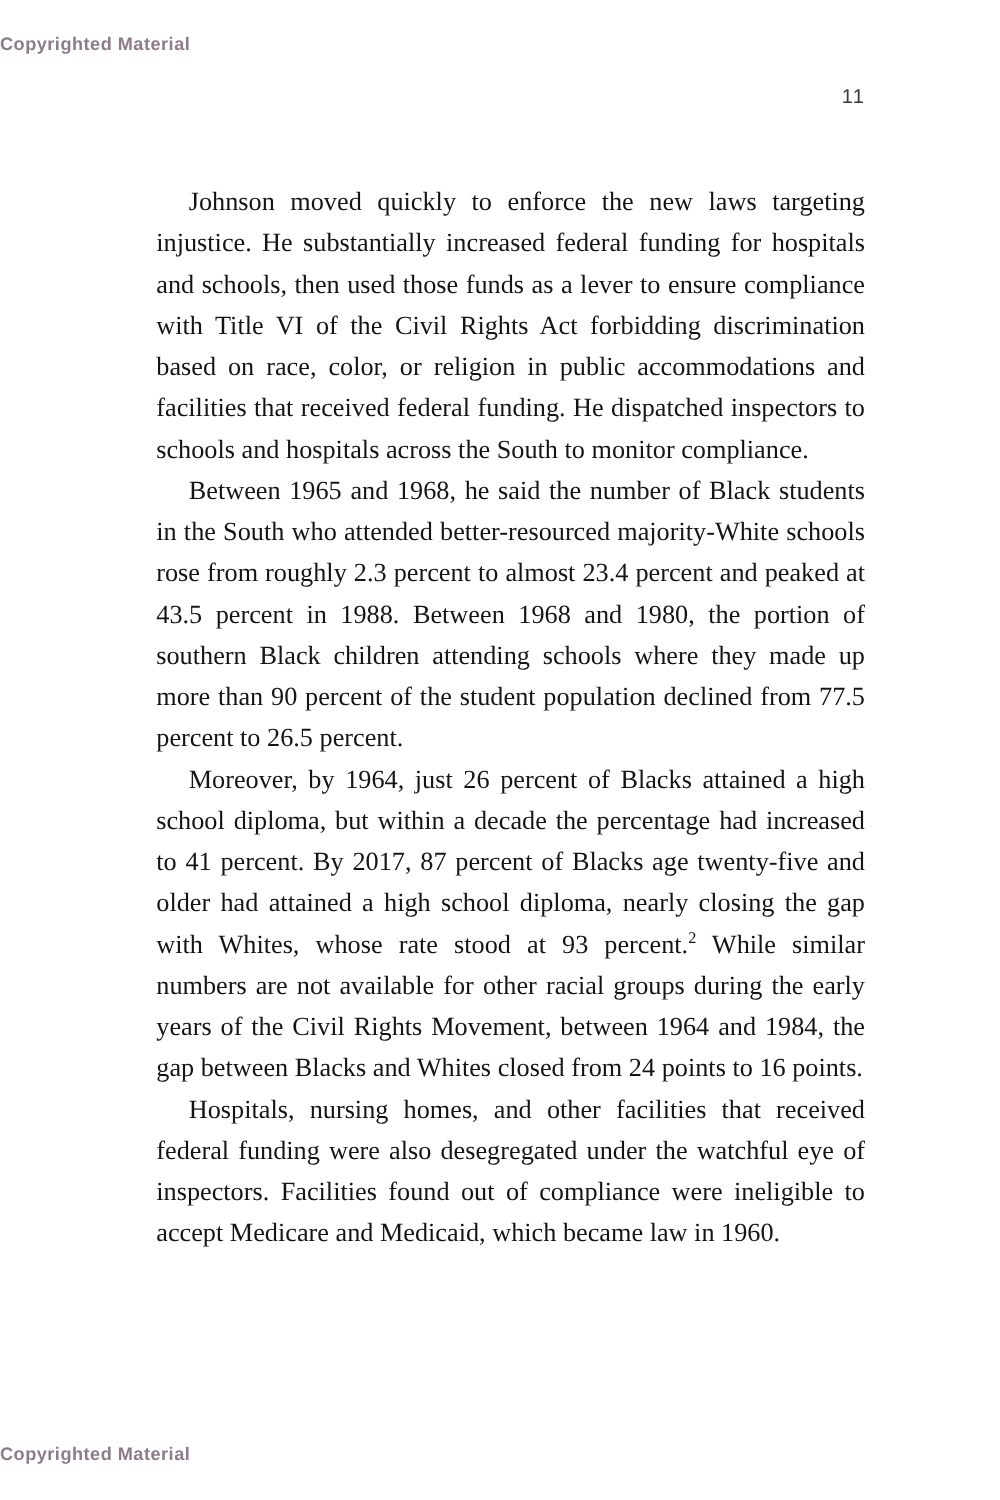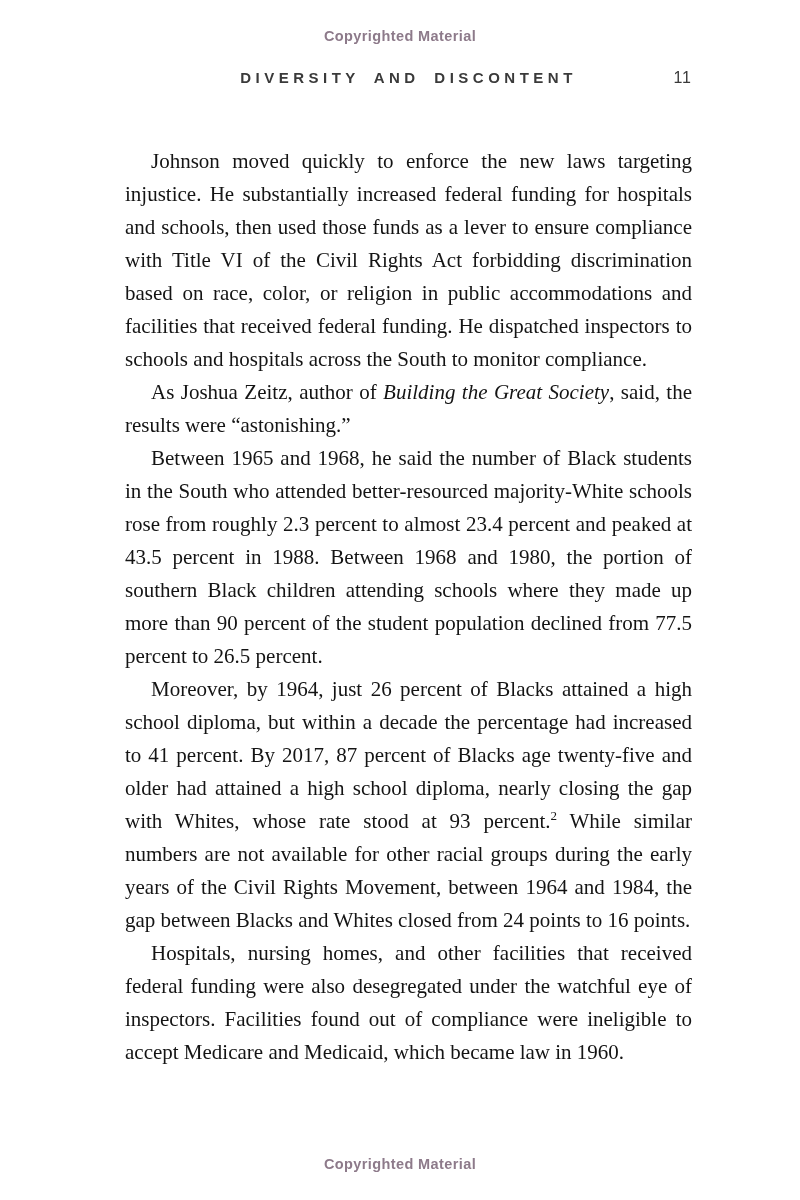--- a/index.html
+++ b/index.html
@@ -18,21 +18,20 @@
   }
   .page {
     position: relative;
     width: 800px;
     height: 1200px;
     background: var(--paper);
   }
   .notice {
     position: absolute;
     left: 0; right: 0;
-    text-align: center;
     font-family: "Liberation Sans", sans-serif;
     font-size: 14.5px;
     font-weight: 700;
     letter-spacing: 0.4px;
     color: var(--notice);
   }
   .notice-top { top: 28px; }
   .notice-bottom { top: 1156px; }
   .running-header {
     position: absolute;
@@ -84,27 +83,25 @@
   }
 </style>
 </head>
 <body>
 
 <div class="page">
 
   <div class="notice notice-top">Copyrighted Material</div>
 
   <div class="running-header">
-    <span class="running-title">DIVERSITY AND DISCONTENT</span>
     <span class="folio">11</span>
   </div>
 
   <div class="body-text">
     <p><span>Johnson moved quickly to enforce the new laws targeting injustice. He substantially increased federal funding for hospitals and schools, then used those funds as a lever to ensure compliance with Title VI of the Civil Rights Act forbidding discrimination based on race, color, or religion in public accommodations and facilities that received federal funding. He dispatched inspectors to schools and hospitals across the South to monitor compliance.</span></p>
-    <p><span>As Joshua Zeitz, author of </span><i>Building the Great Society</i><span>, said, the results were “astonishing.”</span></p>
     <p><span>Between 1965 and 1968, he said the number of Black students in the South who attended better-resourced majority-White schools rose from roughly 2.3 percent to almost 23.4 percent and peaked at 43.5 percent in 1988. Between 1968 and 1980, the portion of southern Black children attending schools where they made up more than 90 percent of the student population declined from 77.5 percent to 26.5 percent.</span></p>
     <p><span>Moreover, by 1964, just 26 percent of Blacks attained a high school diploma, but within a decade the percentage had increased to 41 percent. By 2017, 87 percent of Blacks age twenty-five and older had attained a high school diploma, nearly closing the gap with Whites, whose rate stood at 93 percent.</span><sup>2</sup><span> While similar numbers are not available for other racial groups during the early years of the Civil Rights Movement, between 1964 and 1984, the gap between Blacks and Whites closed from 24 points to 16 points.</span></p>
     <p><span>Hospitals, nursing homes, and other facilities that received federal funding were also desegregated under the watchful eye of inspectors. Facilities found out of compliance were ineligible to accept Medicare and Medicaid, which became law in 1960.</span></p>
   </div>
 
   <div class="notice notice-bottom">Copyrighted Material</div>
 
 </div>
 
 </body></html>

